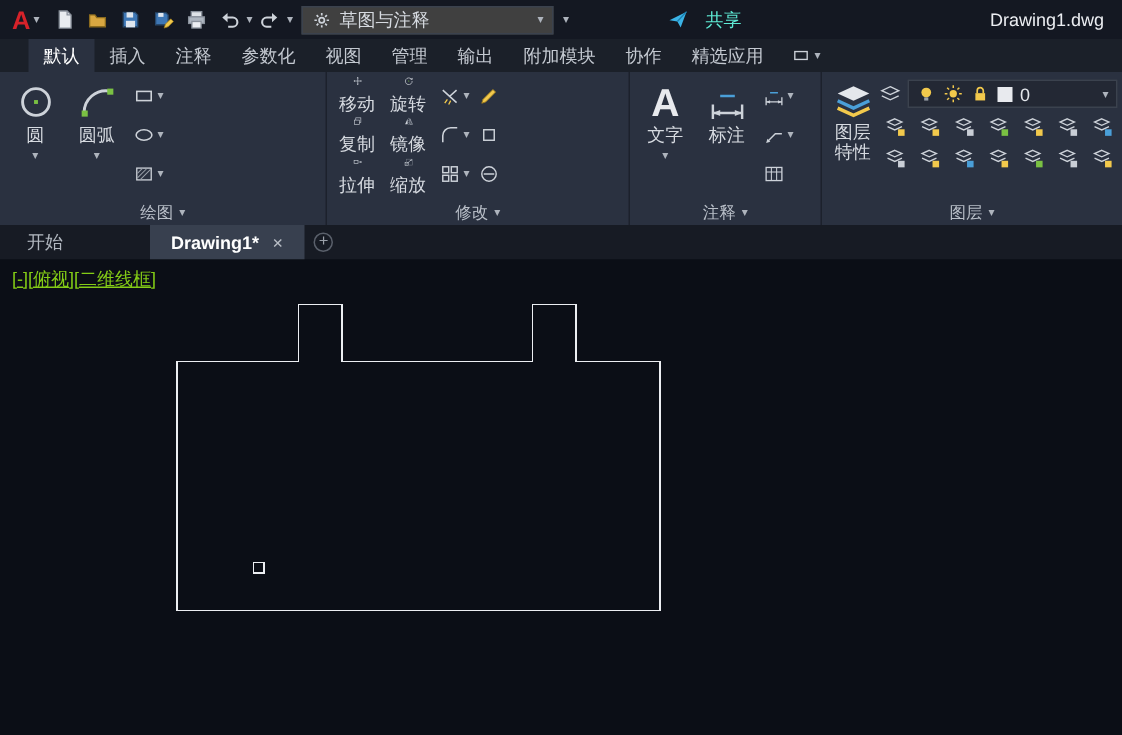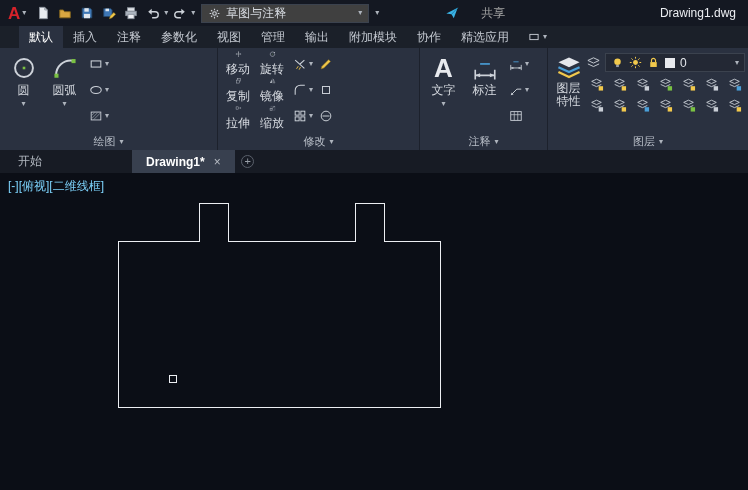--- a/index.html
+++ b/index.html
@@ -17,21 +17,21 @@
   .titlebar { height: 26px; background: #141822; display: flex; align-items: center; padding: 0 6px; gap: 2px; flex: 0 0 auto; }
   .logo { display: flex; align-items: center; gap: 2px; padding: 0 5px 0 2px; }
   .logo .A { color: #d6222a; font-weight: bold; font-size: 17px; line-height: 1; }
   .caret { font-size: 8px; color: #aeb4bd; line-height: 1; }
   .qat-btn { width: 20px; height: 20px; display: flex; align-items: center; justify-content: center; border-radius: 2px; }
   .qat-btn svg { width: 14px; height: 14px; }
   .qat-pair { display: flex; align-items: center; gap: 1px; }
   .ws-combo { height: 19px; background: #404040; border: 1px solid #3b424e; display: flex; align-items: center; gap: 5px; padding: 0 6px; margin: 0 4px; min-width: 168px; }
   .ws-combo svg { width: 13px; height: 13px; }
   .ws-label { font-size: 12px; color: #d6dae0; flex: 1; white-space: nowrap; }
-  .share { display: flex; align-items: center; gap: 22px; color: #a3a3a3; font-size: 12px; padding: 0 6px; margin-left: 58px; }
+  .share { display: flex; align-items: center; gap: 11px; color: #5eead4; font-size: 12px; padding: 0 6px; margin-left: 58px; }
   .share svg { width: 14px; height: 14px; }
   .doc-title { margin-left: auto; font-size: 12px; color: #eceef2; padding-right: 6px; white-space: nowrap; }
 
   
   .rtabs { height: 22px; background: #1b2029; display: flex; align-items: stretch; padding-left: 19px; flex: 0 0 auto; }
   .rtab { padding: 0 10px; font-size: 12px; display: flex; align-items: center; color: #c3c8d0; white-space: nowrap; }
   .rtab.active { background: #2a3140; color: #ffffff; }
   .rtab-more { display: flex; align-items: center; gap: 3px; padding: 0 9px; }
   .rtab-more svg { width: 12px; height: 12px; }
 
@@ -65,28 +65,28 @@
   .layer-combo .cur { flex: 1; }
   .swatch { width: 10px; height: 10px; background: #e8eaee; }
   .ltool-row { display: flex; gap: 2px; }
   .ltool { width: 21px; height: 18px; display: flex; align-items: center; justify-content: center; }
   .ltool svg { width: 15px; height: 14px; }
   .acc-y { color: #f2c94c; } .acc-w { color: #c9ced6; } .acc-g { color: #7ac143; } .acc-b { color: #4a9fd8; }
 
   
   .ftabs { height: 23px; background: #171b24; display: flex; align-items: stretch; flex: 0 0 auto; }
   .ftab { display: flex; align-items: center; padding: 0 18px; font-size: 12px; color: #b2b8c0; gap: 9px; }
-  .ftab.active { background: #38404f; color: #ffffff; font-weight: bold; margin-left: 72px; padding: 0 14px; }
+  .ftab.active { background: #38404f; color: #ffffff; font-weight: bold; margin-left: 40px; padding: 0 14px; }
   .ftab .close { font-size: 12px; color: #b8bdc5; font-weight: normal; }
   .ftab-plus { width: 26px; display: flex; align-items: center; justify-content: center; }
   .ftab-plus span { width: 13px; height: 13px; border: 1px solid #5a606b; border-radius: 50%; color: #9aa0a9; font-size: 11px; line-height: 11px; text-align: center; }
 
   
   .viewport { flex: 1; position: relative; background: #0b0e16; }
-  .vp-label { position: absolute; top: 5px; left: 8px; font-size: 12px; color: #7dd3fc; z-index: 2; }
+  .vp-label { position: absolute; top: 5px; left: 8px; font-size: 12px; color: #84cc16; z-index: 2; text-decoration: underline; }
   .vp-svg { position: absolute; inset: 0; width: 748px; height: 317px; }
 
   .hidden-defs { position: absolute; width: 0; height: 0; overflow: hidden; }
 </style>
 </head>
 <body>
 
 <svg class="hidden-defs" aria-hidden="true">
   <defs>
     <symbol id="i-new" viewBox="0 0 16 16">

